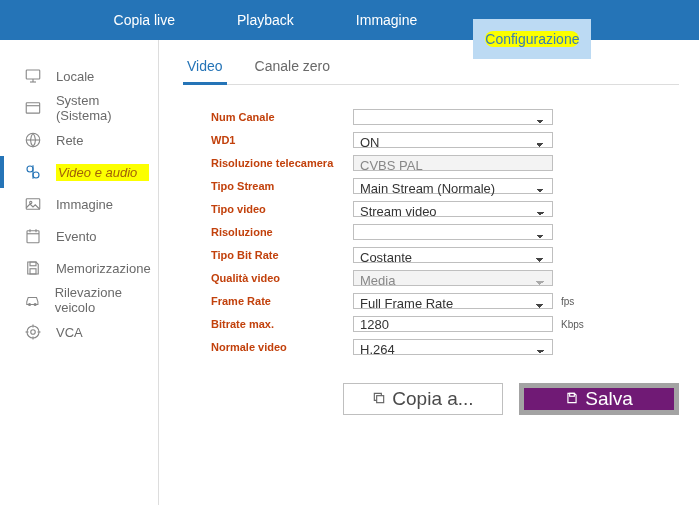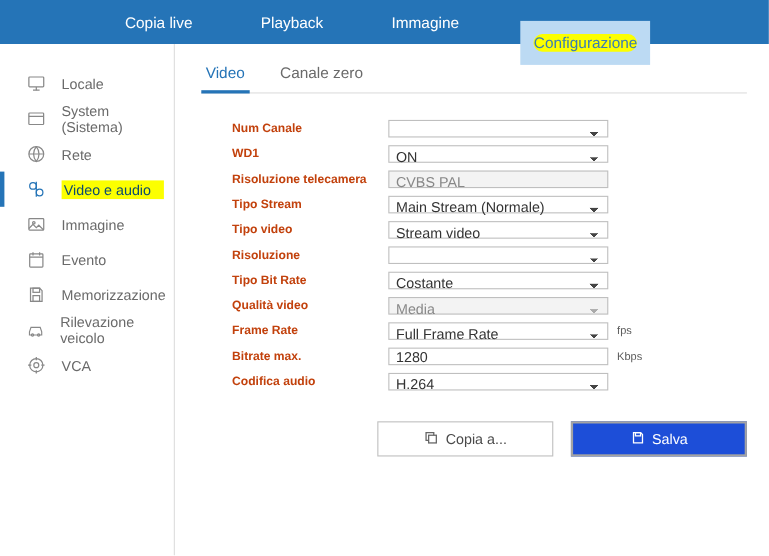--- a/index.html
+++ b/index.html
@@ -8,21 +8,21 @@
   .topbar { height: 40px; background: #2574b7; display: flex; justify-content: center; gap: 50px; align-items: center; position: relative; }
   .topbar .nav-item { color: #fff; font-size: 14px; cursor: pointer; padding: 10px 6px; }
   .topbar .nav-item.active { background: #bcdaf3; color: #3a7db3; padding: 10px 12px; height: 100%; display: flex; align-items: center; margin-top: 37px; }
   .highlight-yellow { background: #fcff00; border-radius: 10px; color: #3a7db3 !important; }
 
   .container { display: flex; height: calc(100% - 40px); }
 
   .sidebar { width: 214px; background: #fff; border-right: 1px solid #ddd; padding-top: 20px; }
   .sidebar .item { display: flex; align-items: center; gap: 14px; height: 32px; padding-left: 24px; cursor: pointer; color: #6a6a6a; font-size: 13px; }
   .sidebar .item.active { border-left: 4px solid #2574b7; padding-left: 20px; }
-  .sidebar .item.active .sidebar-label { color: #0c4a6e; }
+  .sidebar .item.active .sidebar-label { color: #a16207; font-style: italic; }
   .sidebar .icon { width: 18px; height: 18px; display: inline-flex; align-items: center; justify-content: center; }
   .sidebar .icon svg { stroke: #888; fill: none; stroke-width: 1.5; }
   .sidebar .item.active .icon svg { stroke: #2574b7; }
 
   .main { flex: 1; padding: 18px 20px 0 24px; }
 
   .tabs { display: flex; gap: 24px; border-bottom: 1px solid #ddd; padding-bottom: 0; margin-bottom: 24px; }
   .tabs .tab { padding: 0 4px 8px 4px; cursor: pointer; color: #6a6a6a; font-size: 14px; }
   .tabs .tab.active { color: #2574b7; border-bottom: 3px solid #2574b7; margin-bottom: -1px; }
 
@@ -40,23 +40,23 @@
     background-repeat: no-repeat;
   }
   .text-input { background-image: none; }
   .select.disabled, .text-input.disabled { background-color: #f3f3f3; color: #888; pointer-events: none; }
   .select.disabled { background-image: linear-gradient(45deg, transparent 50%, #aaa 50%), linear-gradient(135deg, #aaa 50%, transparent 50%);
     background-position: calc(100% - 12px) 10px, calc(100% - 8px) 10px;
     background-size: 4px 4px, 4px 4px;
     background-repeat: no-repeat; }
 
   .actions { display: flex; gap: 16px; margin: 28px 0 0 160px; }
-  .btn { display: inline-flex; align-items: center; justify-content: center; gap: 6px; width: 160px; height: 32px; font-size: 13px; cursor: pointer; }
+  .btn { display: inline-flex; align-items: center; justify-content: center; gap: 6px; width: 160px; height: 32px; font-size: 19px; cursor: pointer; }
   .btn-outline { background: #fff; border: 1px solid #bfbfbf; color: #4a4a4a; }
-  .btn-primary { background: #1d4ed8; border: 2px solid #a3a3a3; color: #fff; }
+  .btn-primary { background: #701a75; border: 5px solid #a3a3a3; color: #fff; }
   .btn svg { width: 14px; height: 14px; }
 
   .hlabel { background: #fcff00; padding: 1px 12px 1px 2px; }
 </style>
 </head>
 <body>
 
 <div class="topbar">
   <div class="nav-item">Copia live</div>
   <div class="nav-item">Playback</div>
@@ -245,21 +245,21 @@
       <div class="unit">fps</div>
     </div>
 
     <div class="form-row">
       <div class="label">Bitrate max.</div>
       <div class="field"><input type="text" class="text-input" value="1280" style=""></div>
       <div class="unit">Kbps</div>
     </div>
 
     <div class="form-row">
-      <div class="label">Codifica audio</div>
+      <div class="label">Normale video</div>
       <div class="field">
           <div class="select">H.264</div>
         </div>
     </div>
 
     <div class="actions">
       <button class="btn btn-outline">
         <span>
           <svg viewBox="0 0 24 24" fill="none" stroke="#666" stroke-width="2">
               <rect x="8" y="8" width="12" height="12"></rect>

